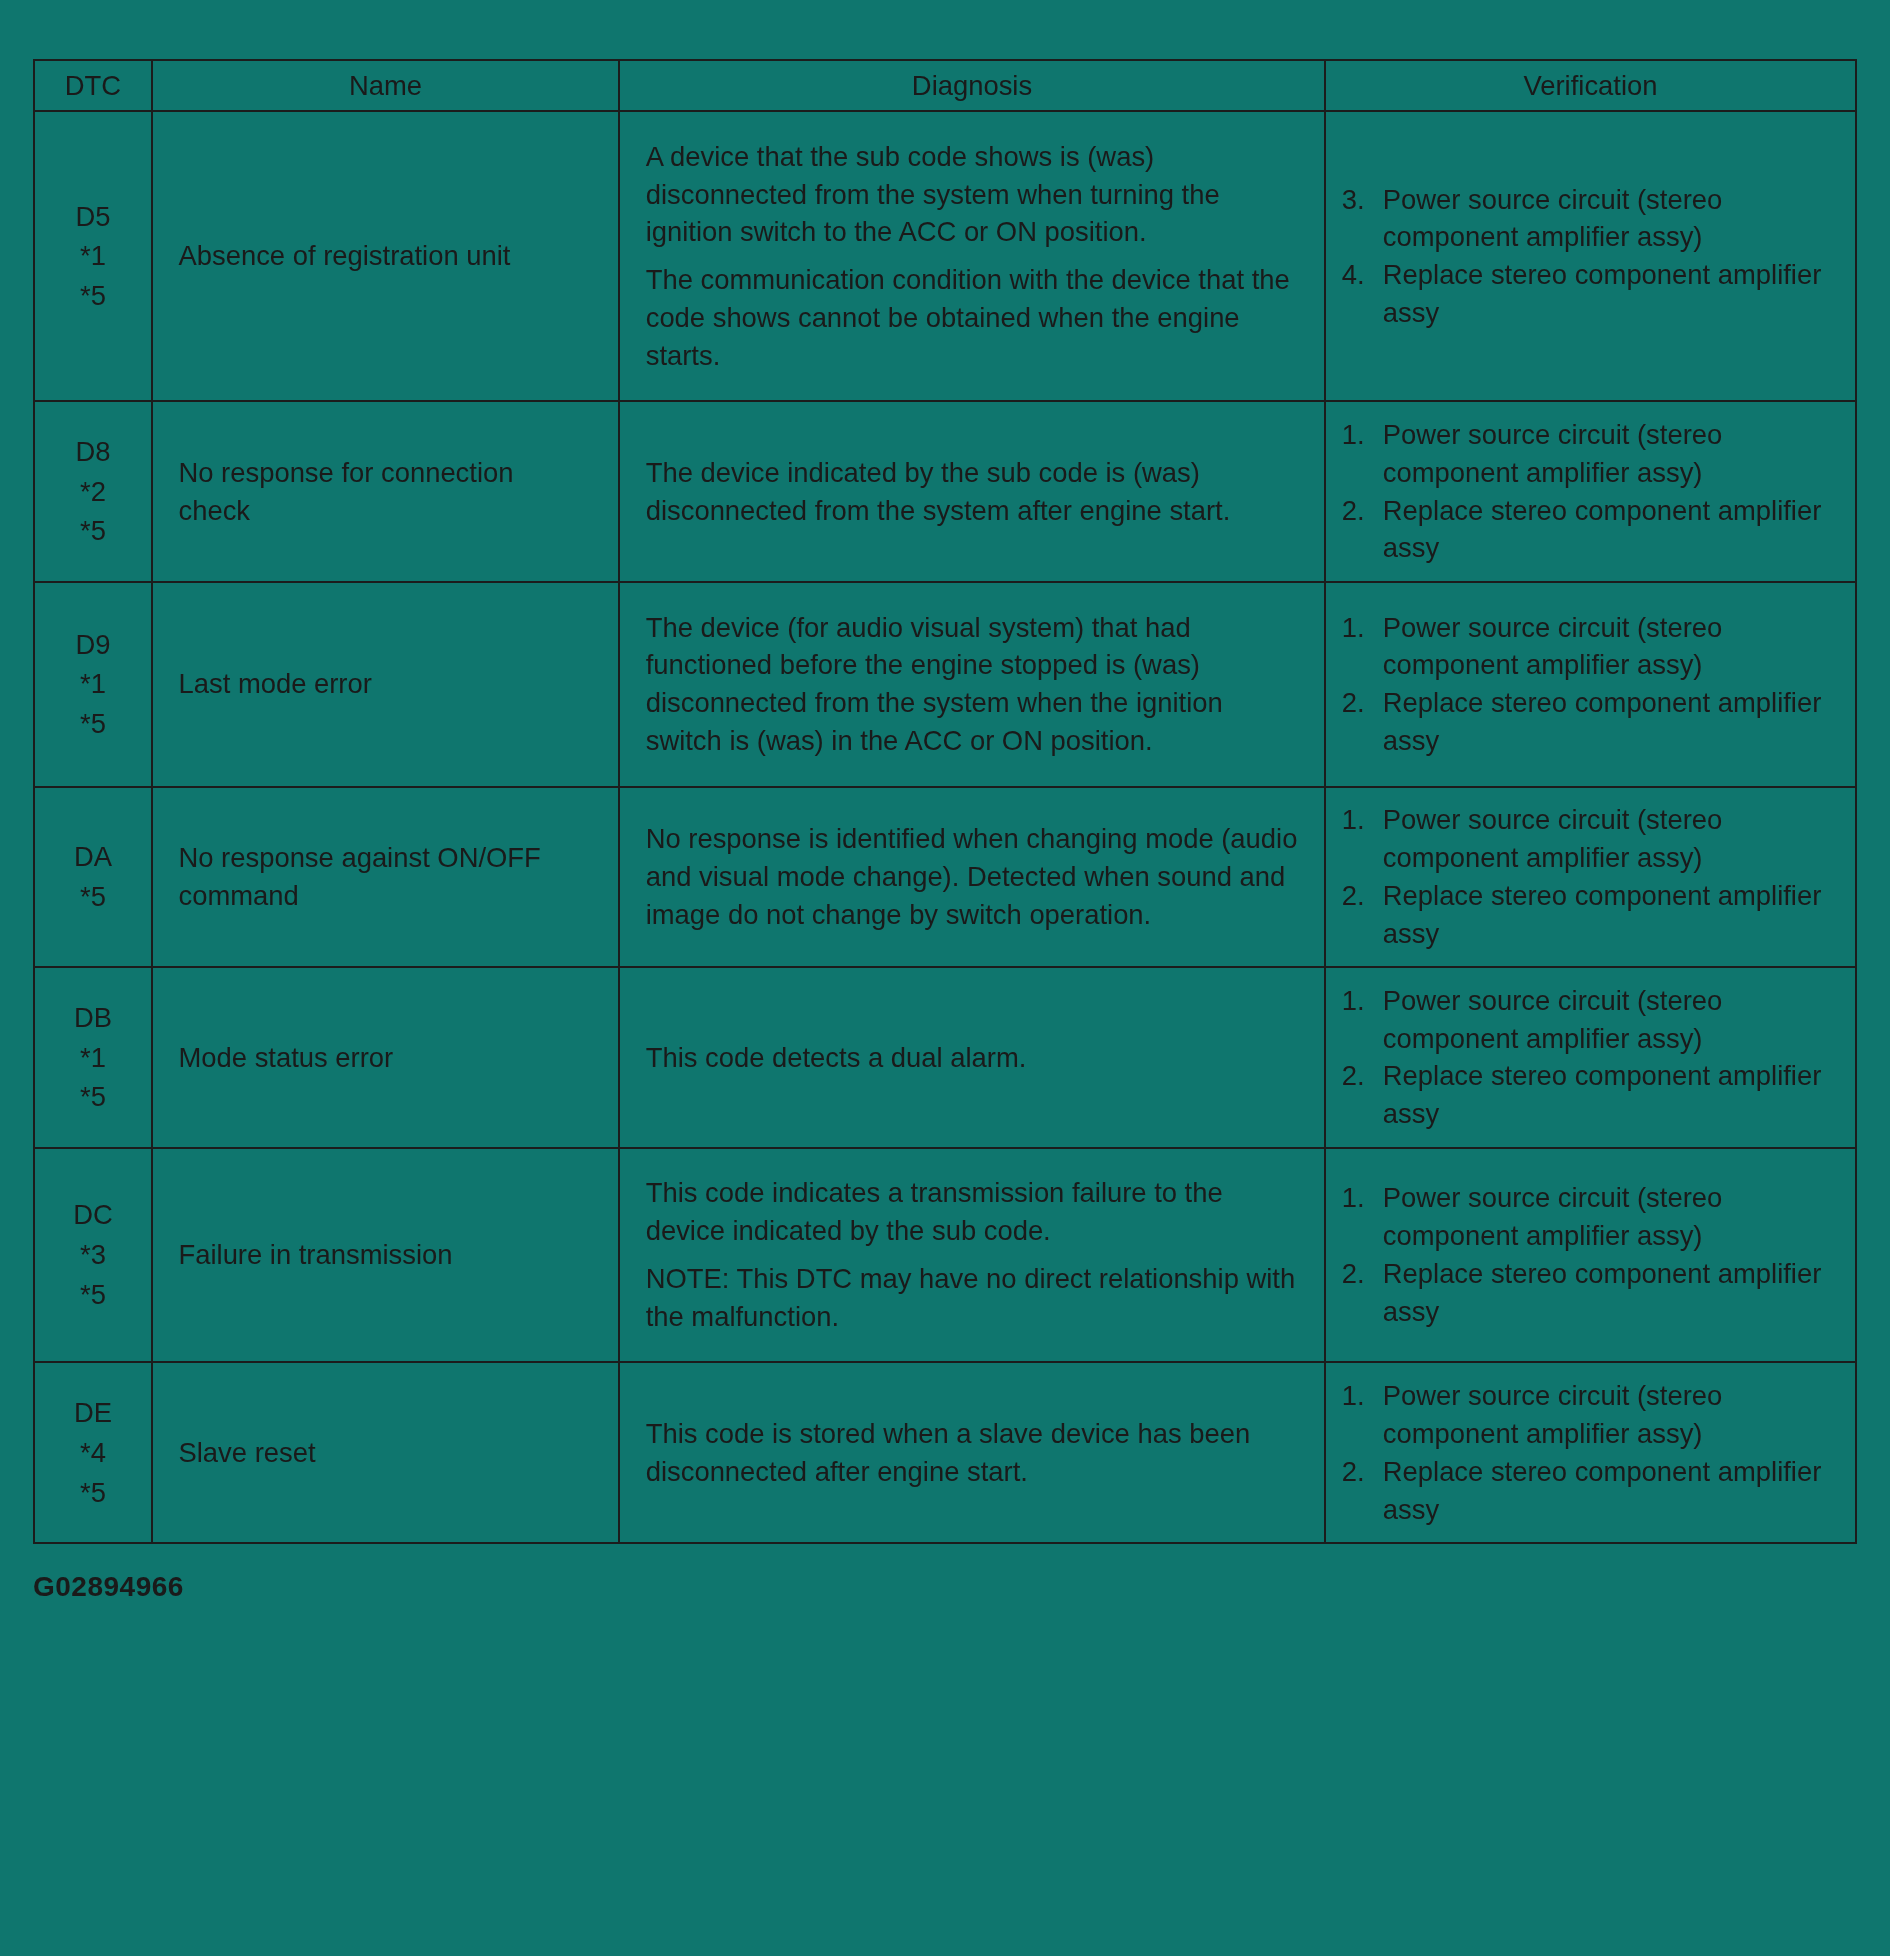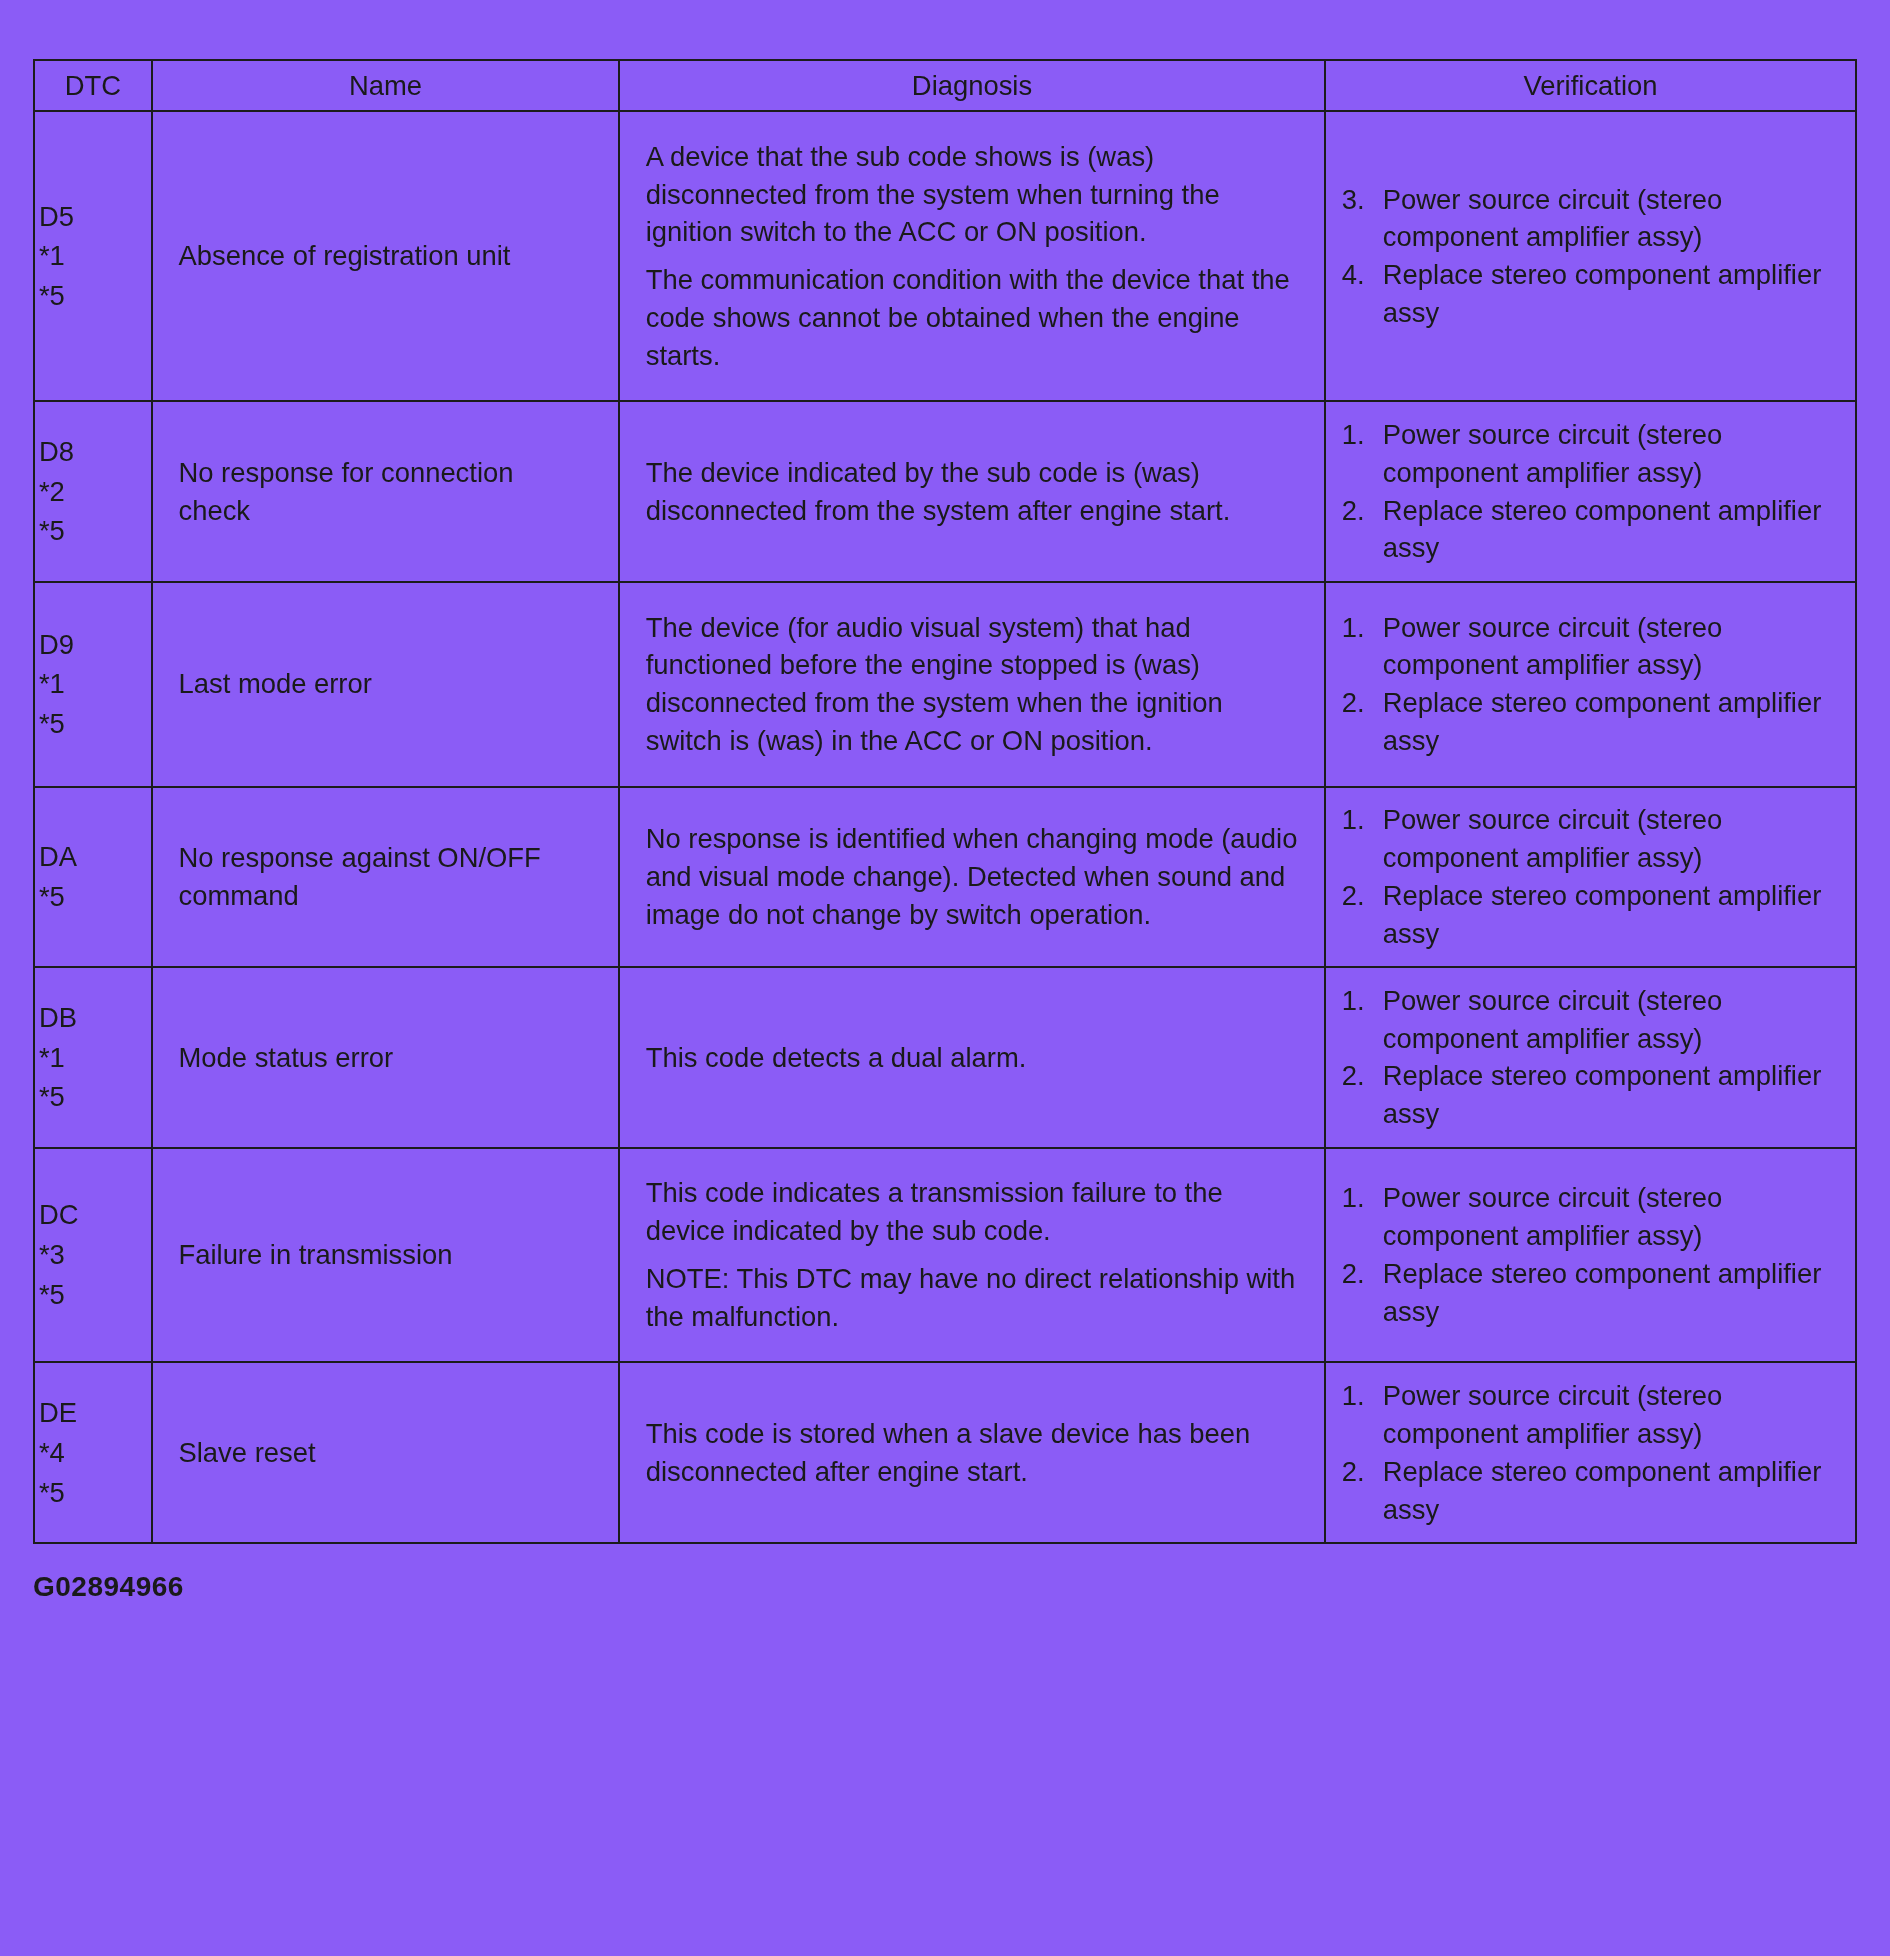--- a/index.html
+++ b/index.html
@@ -7,21 +7,21 @@
     padding: 0;
     background: #ffffff;
     color: #1a1a1a;
     font-family: "Liberation Sans", sans-serif;
   }
   .page {
     width: 1891px;
     min-height: 1956px;
     box-sizing: border-box;
     padding: 59px 33px 23.5px 33px;
-    background: #8b5cf6;
+    background: #0f766e;
   }
   table.dtc-table {
     border-collapse: collapse;
     table-layout: fixed;
     width: 1821px;
   }
   table.dtc-table th,
   table.dtc-table td {
     border: 2.9px solid #1c1c1c;
     font-size: 27.4px;
@@ -29,21 +29,21 @@
     vertical-align: middle;
     box-sizing: border-box;
   }
   table.dtc-table th {
     font-weight: normal;
     height: 51px;
     text-align: center;
     padding: 3.9px 5.9px;
   }
   td.col-dtc {
-    text-align: left;
+    text-align: center;
     padding: 13.7px 3.9px;
     border-radius: 16px;
   }
   td.col-dtc .dtc-line {
     line-height: 1.45;
   }
   td.col-name {
     text-align: left;
     padding: 13.7px 25.5px;
   }

